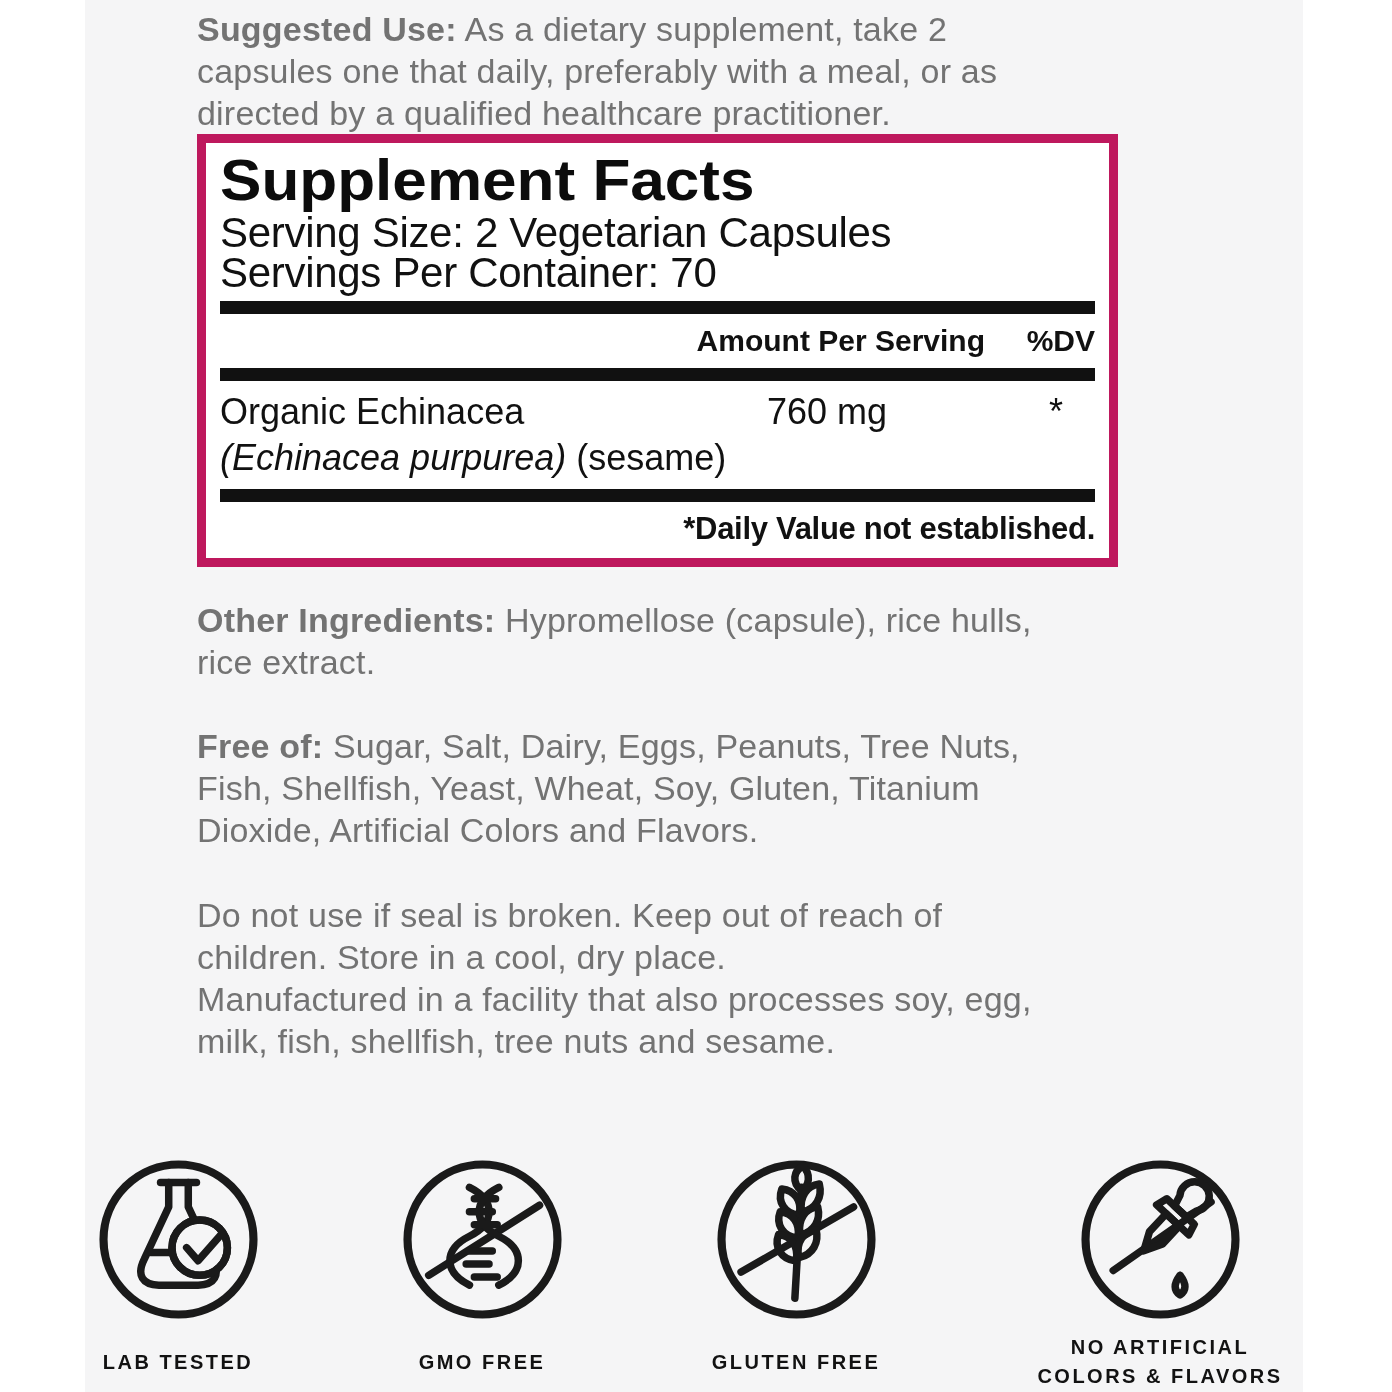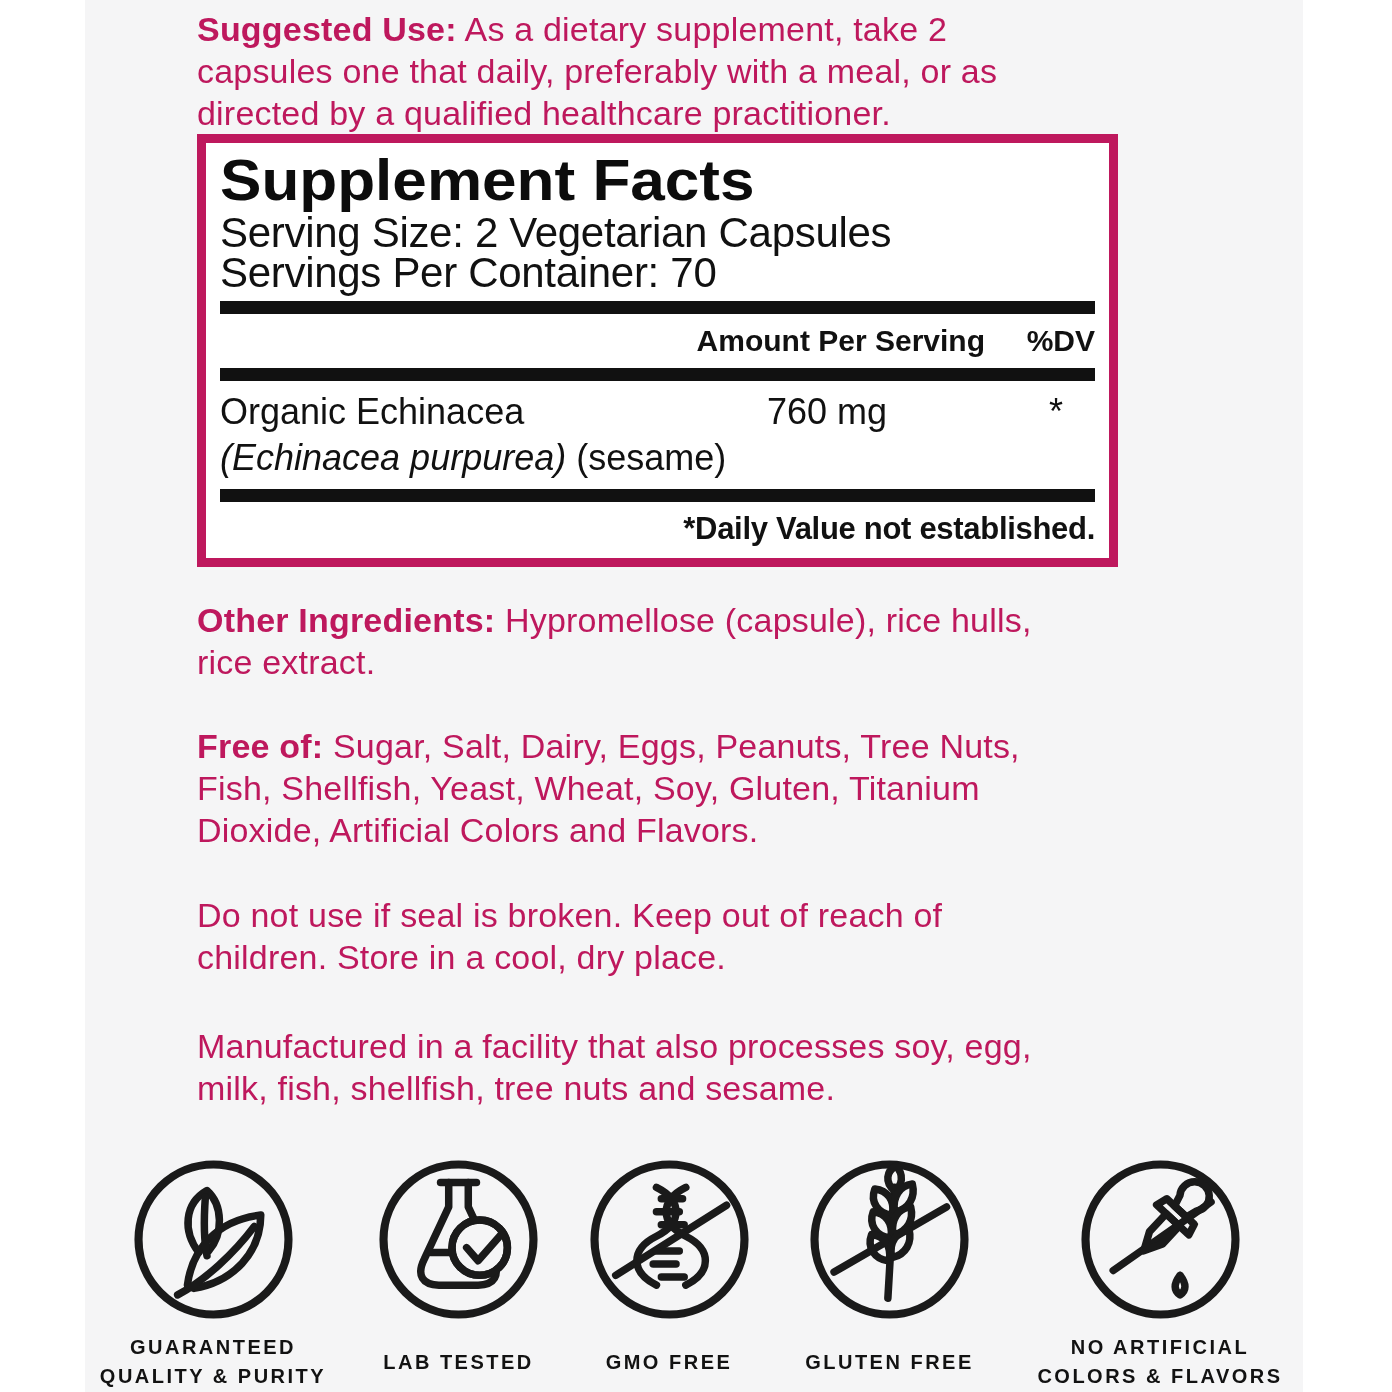--- a/index.html
+++ b/index.html
@@ -7,21 +7,21 @@
     width:1392px;height:1392px;position:relative;background:#ffffff;
     font-family:"Liberation Sans", sans-serif;color:#1c3a49;overflow:hidden;
   }
   .panel{
     position:absolute;left:85px;top:0;width:1218px;height:1392px;
     background:#f5f5f6;
   }
   .content{padding:8px 0 0 112px;}
 
   
-  .para{font-size:34px;line-height:42px;color:#be185d;letter-spacing:0.2px;}
+  .para{font-size:34px;line-height:42px;color:#737373;letter-spacing:0.2px;}
   .para .line{white-space:nowrap;}
   .para b{font-weight:bold;}
 
   
   .sf-box{
     width:921px;box-sizing:border-box;margin-top:0px;
     border:9px solid #be185d;background:#ffffff;color:#111;
     padding:4px 14px 10px 14px;
   }
   .sf-title{
@@ -32,21 +32,21 @@
   .sf-bar{height:13px;background:#111;margin:8px 0;}
   .sf-head,.sf-row{display:grid;grid-template-columns:1fr 360px 110px;align-items:start;}
   .sf-head{font-weight:bold;font-size:30px;line-height:38px;}
   .sf-row{font-size:36px;line-height:46px;}
   .sf-row2{font-size:36px;line-height:46px;}
   .r{text-align:right;}
   .amt{padding-right:98px;}
   .dv{padding-right:32px;}
   .sf-foot{font-weight:bold;font-size:31px;line-height:38px;letter-spacing:-0.3px;margin-top:8px;text-align:right;}
 
-  .mt20{margin-top:32px;} .mt42{margin-top:42px;} .mt43{margin-top:43px;} .mt47{margin-top:47px;}
+  .mt20{margin-top:32px;} .mt42{margin-top:42px;} .mt43{margin-top:43px;} .mt47{}
 
   
   .badges{
     position:absolute;left:8px;right:8px;top:1158px;
     display:flex;justify-content:space-between;align-items:flex-start;
   }
   .badge{display:flex;flex-direction:column;align-items:center;}
   .b1{width:240px;} .b2{width:170px;} .b3{width:170px;} .b4{width:190px;} .b5{width:270px;}
   .badge svg{width:163px;height:163px;display:block;}
   .badge svg *{fill:none;stroke:#1a1a1a;stroke-width:4.6;stroke-linecap:round;stroke-linejoin:round;}
@@ -109,33 +109,20 @@
     </div>
 
     <div class="para mt47">
       <div class="line">Manufactured in a facility that also processes soy, egg,</div>
       <div class="line">milk, fish, shellfish, tree nuts and sesame.</div>
     </div>
   </div>
 
   <div class="badges">
 
-    <div class="badge b1">
-      <svg viewBox="0 0 100 100">
-        <circle class="ring" cx="50" cy="50" r="46"></circle>
-        <path d="M34 78 C37 55 53 38 79 35 C79 58 62 76 38 80 Z"></path>
-        <path d="M28 84 C45 75 63 58 75 42"></path>
-        <path d="M41 58 C31 45 32 28 46 20 C56 29 56 47 47 57"></path>
-        <path d="M45 24 C44 38 44 50 46 60"></path>
-      </svg>
-      <div class="badge-label">
-        <span>GUARANTEED</span>
-        <span>QUALITY &amp; PURITY</span>
-      </div>
-    </div>
 
     <div class="badge b2">
       <svg viewBox="0 0 100 100">
         <circle class="ring" cx="50" cy="50" r="46"></circle>
         <path d="M39 15 H61"></path>
         <path d="M44 15 V30 L29 62 C24 72 28 78 38 78 H62 C72 78 76 72 71 62 L56 30 V15"></path>
         <path d="M33 58 H52"></path>
         <circle class="mask" cx="63" cy="55" r="17" style="fill:#f5f5f6"></circle>
         <circle cx="63" cy="55" r="17"></circle>
         <path d="M55 55 l7 8 l15 -17"></path>

